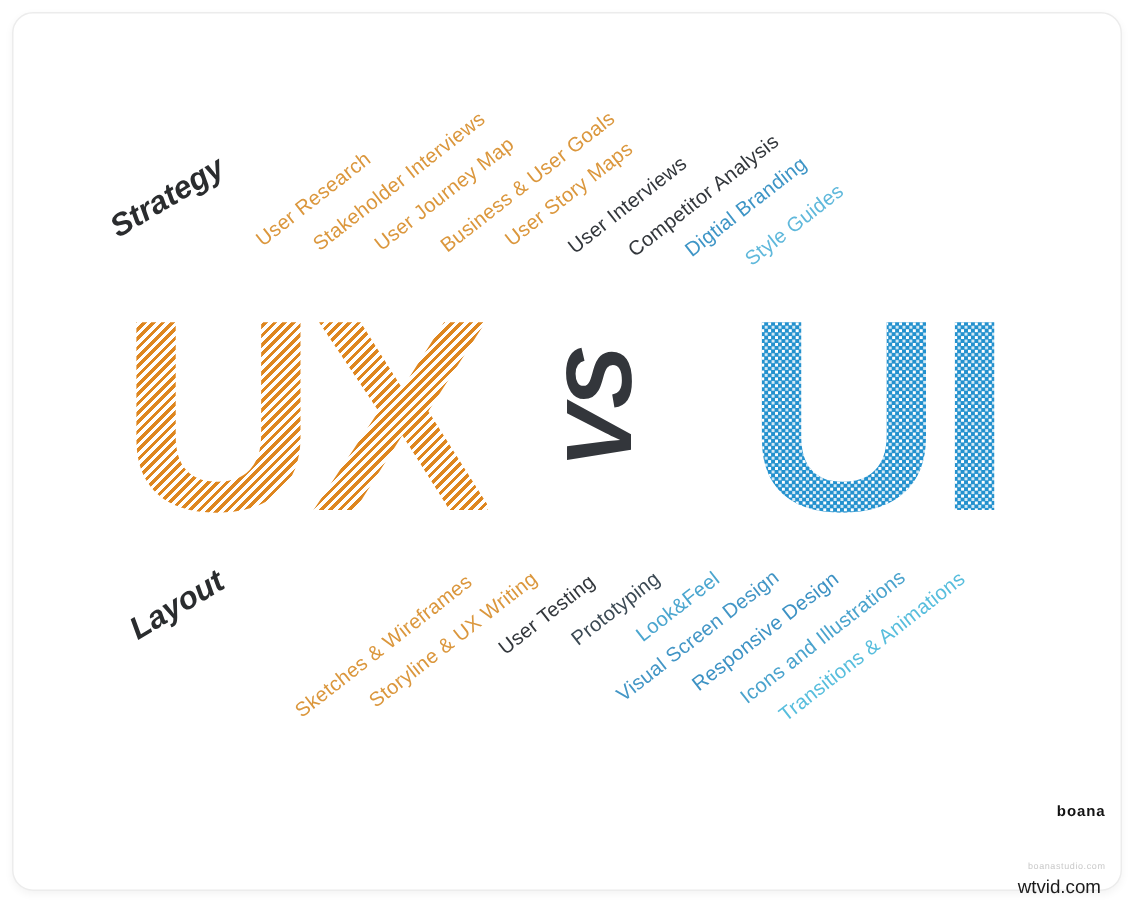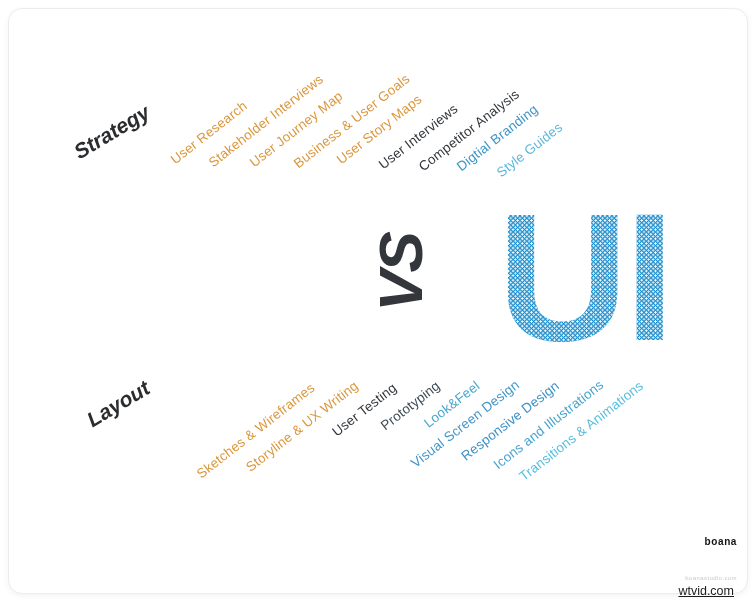--- a/index.html
+++ b/index.html
@@ -59,21 +59,21 @@
   .brand-name{
     position:absolute;right:18px;top:536px;
     font-size:10px;font-weight:bold;letter-spacing:0.6px;color:#121212;
   }
   .brand-site{
     position:absolute;right:18px;top:575px;
     font-size:6px;color:#c9c9c9;letter-spacing:0.4px;
   }
   .watermark{
     position:absolute;right:21px;top:584px;
-    font-size:12.5px;color:#1c1c1c;text-decoration:underline;
+    font-size:12.5px;color:#1c1c1c;
   }
 </style>
 </head>
 <body>
 
 <div id="stage">
 
   <div class="card"></div>
 
   <div id="strategy-title" class="group-title">Strategy</div>
@@ -96,20 +96,21 @@
       <span class="lbl lbl-down" style="color: rgb(219, 151, 61); right: 403px; top: 378px;">Storyline &amp; UX Writing</span>
       <span class="lbl lbl-down" style="color: rgb(51, 55, 60); right: 365px; top: 380px;">User Testing</span>
       <span class="lbl lbl-down" style="color: rgb(60, 74, 84); right: 322px; top: 378px;">Prototyping</span>
       <span class="lbl lbl-down" style="color: rgb(75, 166, 207); right: 282px; top: 378px;">Look&amp;Feel</span>
       <span class="lbl lbl-down" style="color: rgb(67, 150, 198); right: 242px; top: 377px;">Visual Screen Design</span>
       <span class="lbl lbl-down" style="color: rgb(61, 146, 196); right: 202px; top: 378px;">Responsive Design</span>
       <span class="lbl lbl-down" style="color: rgb(74, 163, 205); right: 158px; top: 377px;">Icons and Illustrations</span>
       <span class="lbl lbl-down" style="color: rgb(88, 190, 221); right: 118px; top: 378px;">Transitions &amp; Animations</span>
     </div>
 
+  <div class="big ux">UX</div>
 
   <div class="vs-wrap">
     <span class="vs">VS</span>
   </div>
 
   <div class="big ui">UI</div>
 
   <div class="brand-name">boana</div>
 
   <div class="brand-site">boanastudio.com</div>

